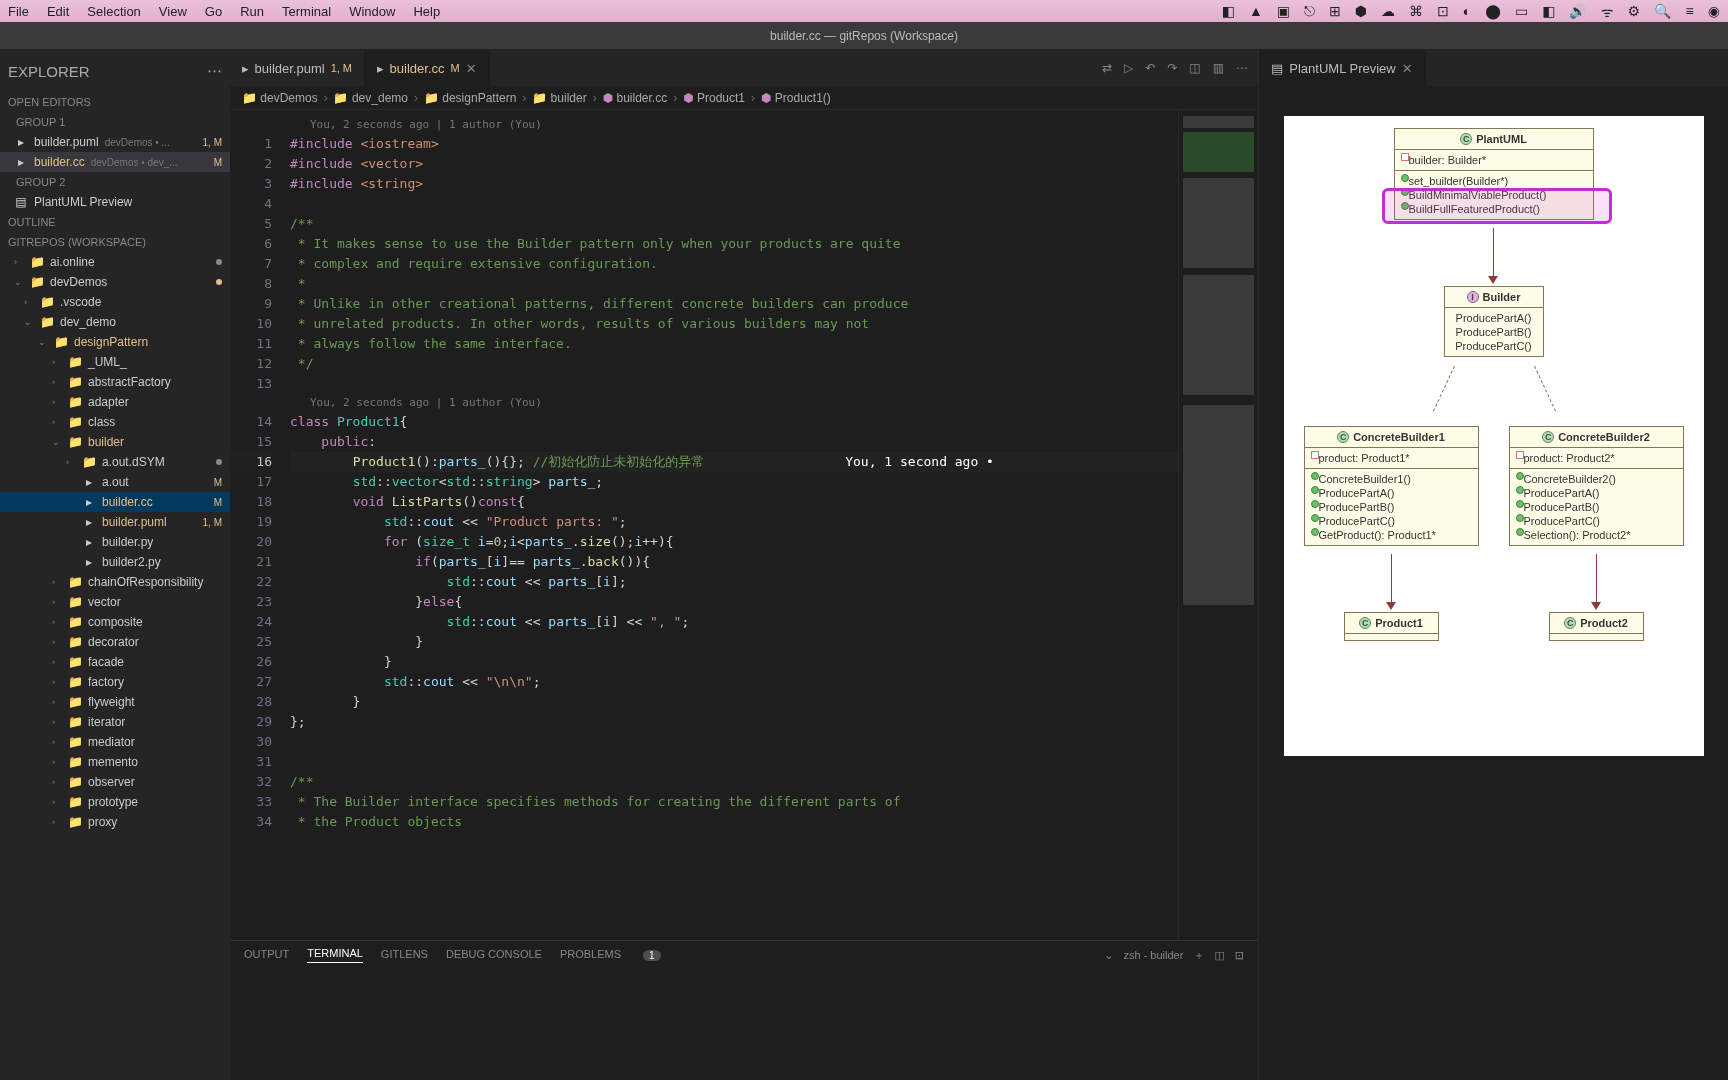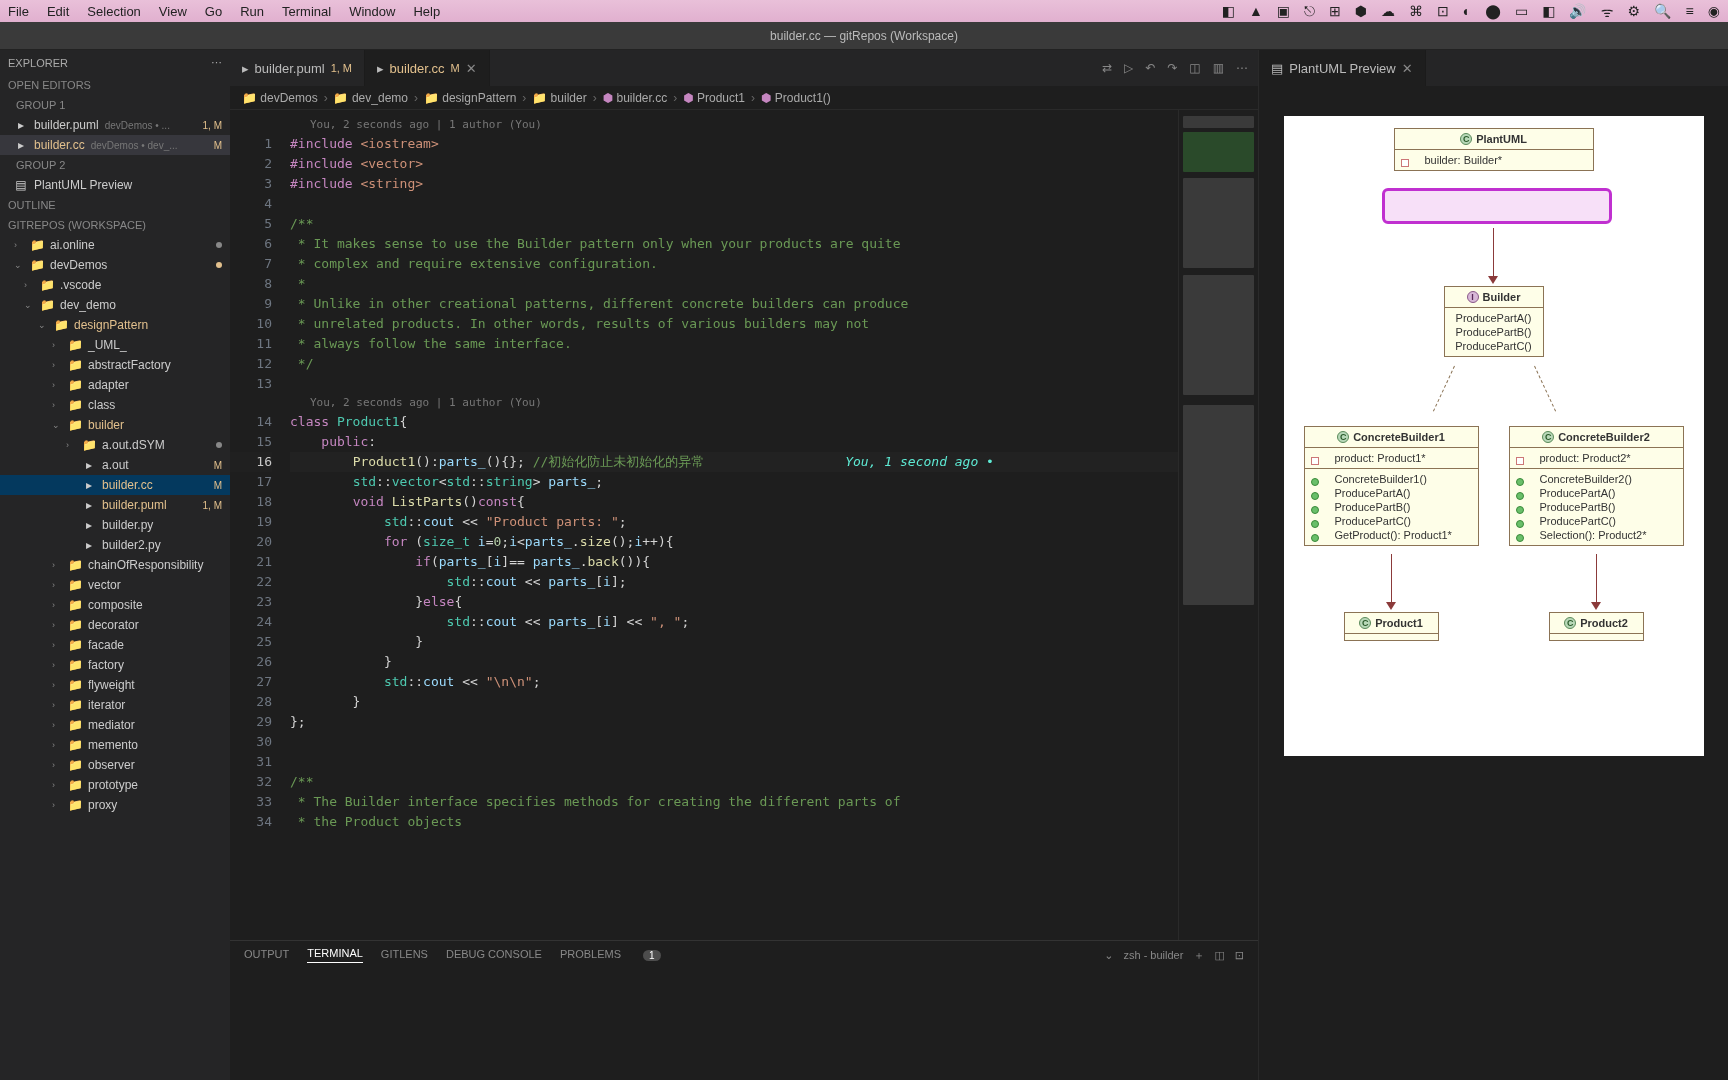--- a/index.html
+++ b/index.html
@@ -10,21 +10,21 @@
 .mac-menubar .menu-left { display: flex; gap: 18px; }
 .mac-menubar .menu-right { margin-left: auto; display: flex; gap: 14px; align-items: center; }
 .mac-menubar .menu-right span { font-size: 14px; }
 
 
 .titlebar { height: 28px; background: #3a3a3a; color: #bbb; display: flex; align-items: center; justify-content: center; font-size: 12px; border-bottom: 1px solid #222; }
 
 
 .workspace { display: flex; height: calc(100% - 50px); }
 .sidebar { width: 230px; background: #252526; display: flex; flex-direction: column; color: #ccc; font-size: 12px; overflow: hidden; }
-.sidebar .panel-header { padding: 6px 8px; text-transform: uppercase; font-size: 11px; color: #aaa; display:flex; justify-content:space-between; align-items:center;}
+.sidebar .panel-header { padding: 12px 8px; text-transform: uppercase; font-size: 15px; color: #aaa; display:flex; justify-content:space-between; align-items:center;}
 .sidebar .section-label { padding: 4px 8px; font-size: 11px; color: #888; text-transform: uppercase; }
 .sidebar .item { display: flex; align-items: center; gap: 6px; padding: 3px 8px 3px 14px; cursor: pointer; }
 .sidebar .item.active { background: #37373d; }
 .sidebar .item.sel { background: #04395e; }
 .sidebar .badge { margin-left: auto; font-size: 10px; color: #e2c08d; }
 .sidebar .mod { color: #e2c08d; }
 .sidebar .chev { width: 10px; color:#888; font-size: 9px; }
 .sidebar .ficon { width: 14px; text-align:center; }
 .sidebar .indent1 { padding-left: 24px; }
 .sidebar .indent2 { padding-left: 38px; }
@@ -55,34 +55,34 @@
 .code .ty { color:#4ec9b0; }
 .code .fn { color:#dcdcaa; }
 .code .st { color:#ce9178; }
 .code .cm { color:#6a9955; }
 .code .pp { color:#c586c0; }
 .code .inc { color:#ce9178; }
 .code .vr { color:#9cdcfe; }
 .code .nm { color:#b5cea8; }
 .code .line { height:20px; display:block;}
 .code .line.hl { background:#2a2a2a55; }
-.code .ghost { color:#5eead4; font-style:italic;}
+.code .ghost { color:#ffffff; }
 .minimap { width:80px; background:#1e1e1e; border-left:1px solid #2a2a2a; position:relative;}
 .minimap .mm-block { position:absolute; left:4px; right:4px; background:#3a3a3a; border-radius:1px;}
 
 
 .preview { width:470px; background:#1e1e1e; display:flex; flex-direction:column; border-left:1px solid #2a2a2a;}
 .preview .tabs { background:#252526;}
 .preview-body { flex:1; background:#1e1e1e; display:flex; align-items:flex-start; justify-content:center; padding:30px 10px; overflow:auto;}
 .uml-canvas { background:#fff; width:420px; height:640px; position:relative; font-family:Arial,sans-serif;}
 .uml-box { position:absolute; border:1.5px solid #8b7355; background:#fefee8; font-size:11px; color:#333; }
 .uml-box .uml-title { display:flex; align-items:center; justify-content:center; gap:4px; padding:4px; border-bottom:1px solid #8b7355; font-weight:bold;}
 .uml-box .uml-sect { padding:3px 6px; border-bottom:1px solid #8b7355;}
 .uml-box .uml-sect:last-child { border-bottom:none;}
-.uml-box .uml-row { display:flex; align-items:flex-end; gap:16px; line-height:14px;}
+.uml-box .uml-row { display:flex; align-items:flex-start; gap:0; line-height:14px;}
 .circ { width:12px;height:12px;border-radius:50%;display:inline-flex;align-items:center;justify-content:center;font-size:9px;font-weight:bold;}
 .circ.c { background:#b8d8b8; border:1px solid #5a8a5a; color:#2a5a2a;}
 .circ.i { background:#d8b8d8; border:1px solid #8a5a8a; color:#5a2a5a;}
 .vis { width:8px;height:8px;display:inline-block;}
 .vis.pub { background:#6abf6a; border:1px solid #3a8a3a; border-radius:50%;}
 .vis.priv { background:#fff; border:1px solid #c77; }
 .highlight-box { position:absolute; border:3px solid #c030d0; background:rgba(200,48,208,0.15); border-radius:6px; pointer-events:none;}
 .uml-arrow { position:absolute; background:#8b3a3a; }
 .uml-arrow.v { width:1.5px; }
 .uml-arrow-head { position:absolute; width:0;height:0;border-left:5px solid transparent;border-right:5px solid transparent;border-top:8px solid #8b3a3a;}
@@ -455,20 +455,34 @@
           <div class="uml-title">
               <span class="circ c">C</span>
               <span>PlantUML</span>
             </div>
           <div class="uml-sect">
             <div class="uml-row">
                 <span class="vis priv"></span>
                 <span>builder: Builder*</span>
               </div>
           </div>
+          <div class="uml-sect">
+            <div class="uml-row">
+                <span class="vis pub"></span>
+                <span>set_builder(Builder*)</span>
+              </div>
+            <div class="uml-row">
+                <span class="vis pub"></span>
+                <span>BuildMinimalViableProduct()</span>
+              </div>
+            <div class="uml-row">
+                <span class="vis pub"></span>
+                <span>BuildFullFeaturedProduct()</span>
+              </div>
+          </div>
         </div>
 
         <div class="highlight-box" style="left:98px;top:72px;width:230px;height:36px;"></div>
 
         <div class="uml-arrow v" style="left:209px;top:112px;height:50px;"></div>
         <div class="uml-arrow-head" style="left:204px;top:160px;"></div>
 
         <div class="uml-box" style="left:160px;top:170px;width:100px;">
           <div class="uml-title">
               <span class="circ i">I</span>

